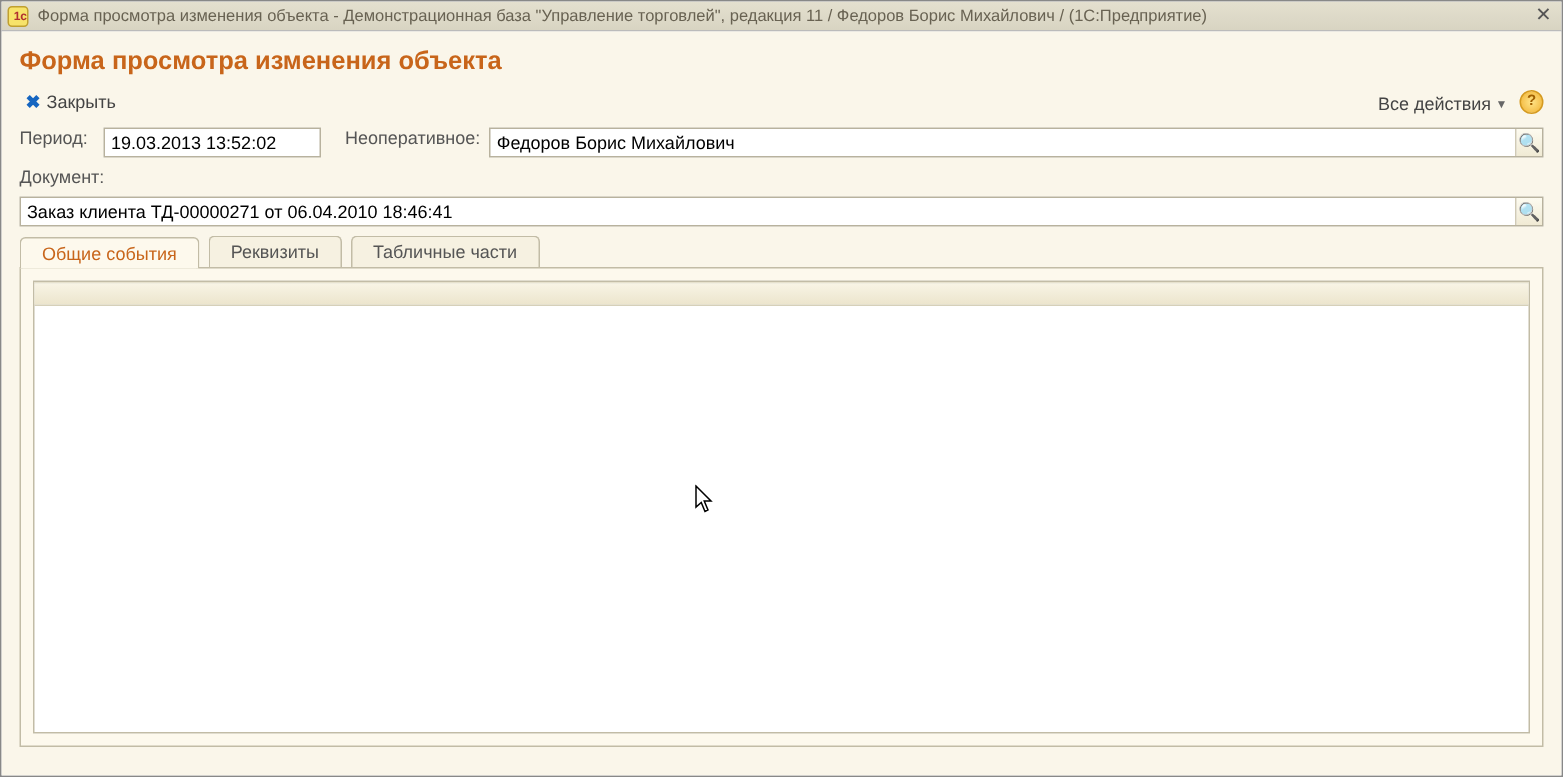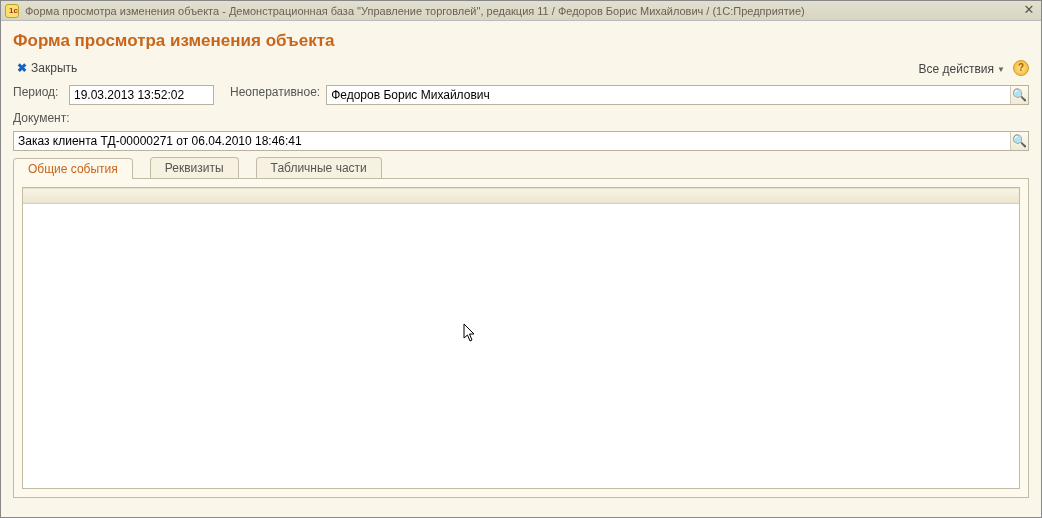--- a/index.html
+++ b/index.html
@@ -139,21 +139,21 @@
     background: linear-gradient(#fdfbf0, #f0ead4);
     text-align: center;
     line-height: 18px;
     cursor: pointer;
     color: #8a7a3a;
     font-size: 12px;
   }
 
   .tabs {
     display: flex;
-    gap: 17px;
+    gap: 6px;
     margin-top: 4px;
   }
   .tab {
     border: 1px solid #c2bca6;
     border-bottom: none;
     background: #f6f1e1;
     padding: 3px 14px;
     border-radius: 4px 4px 0 0;
     cursor: pointer;
     color: #555;

